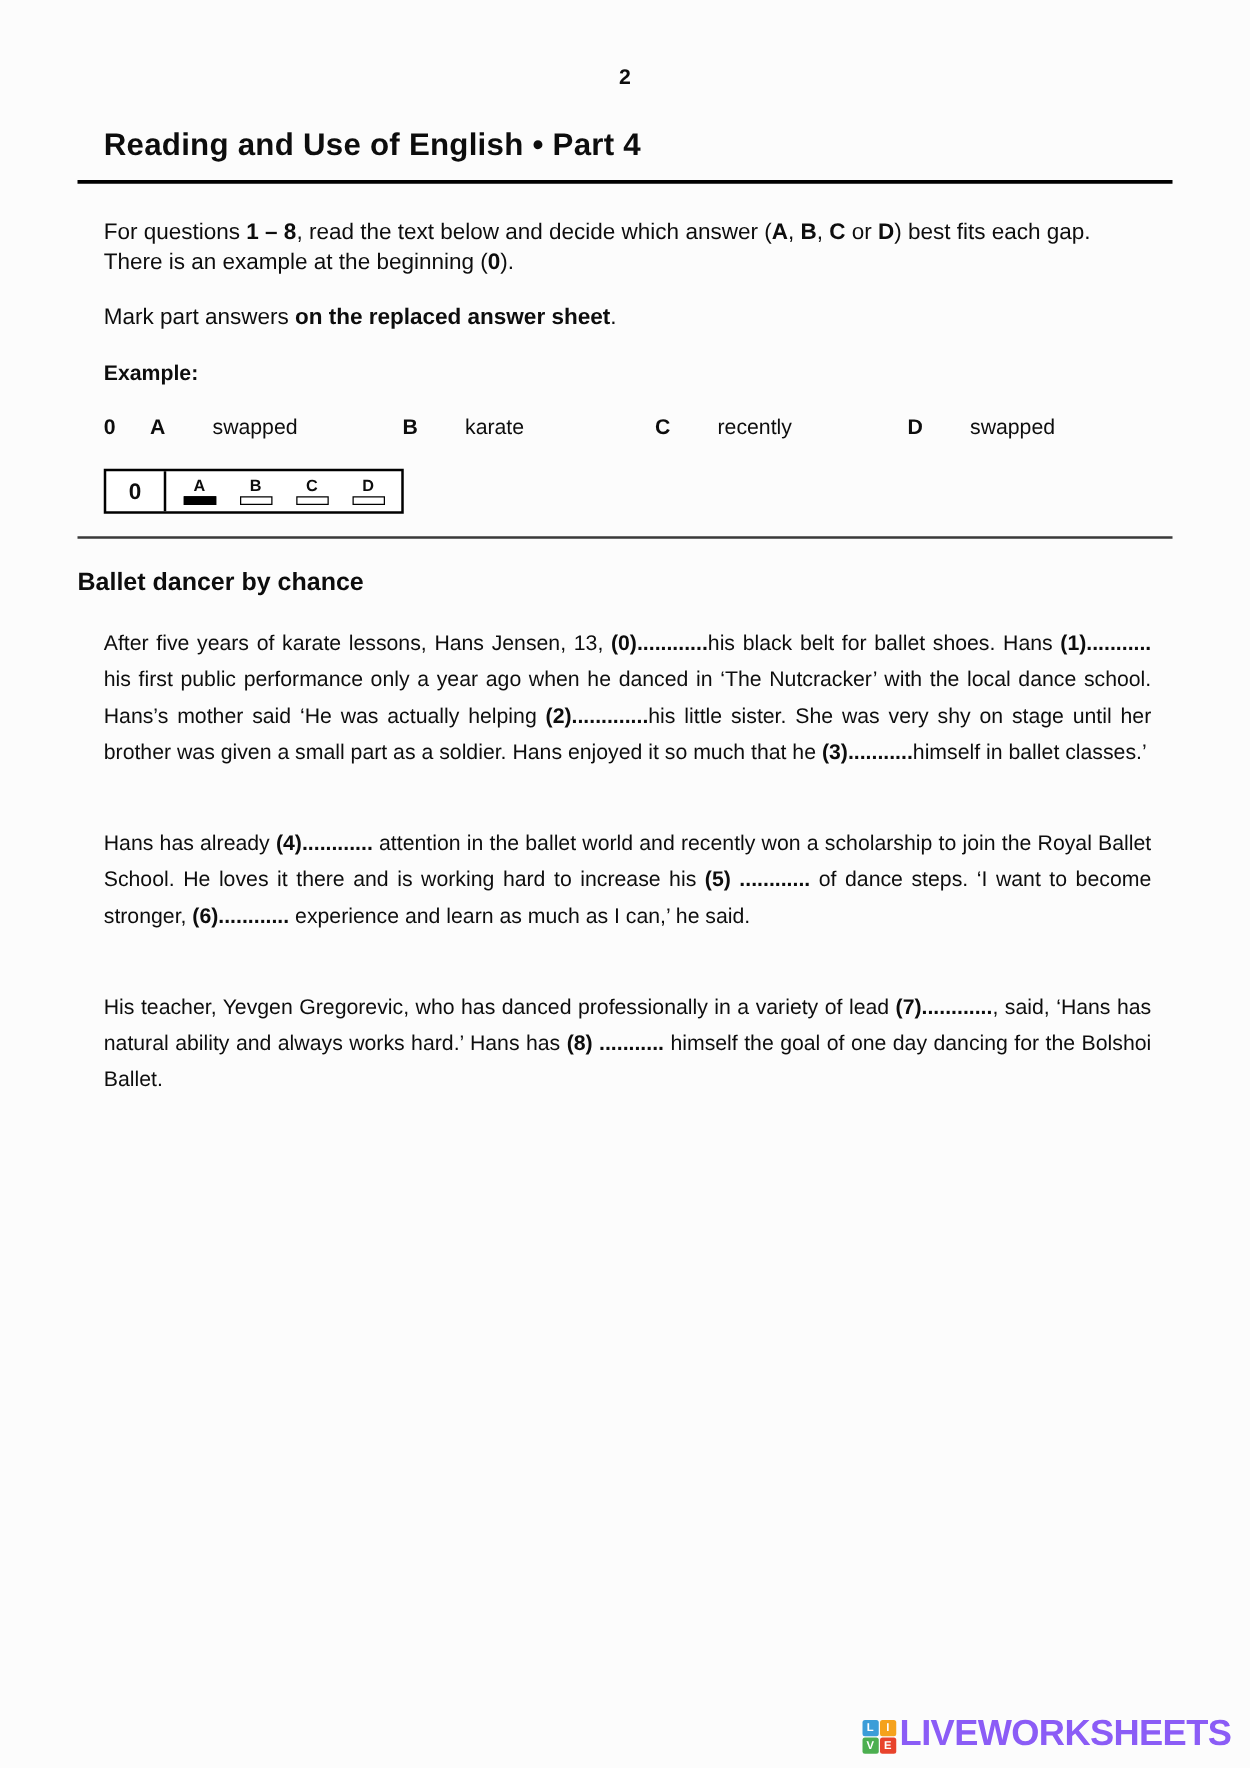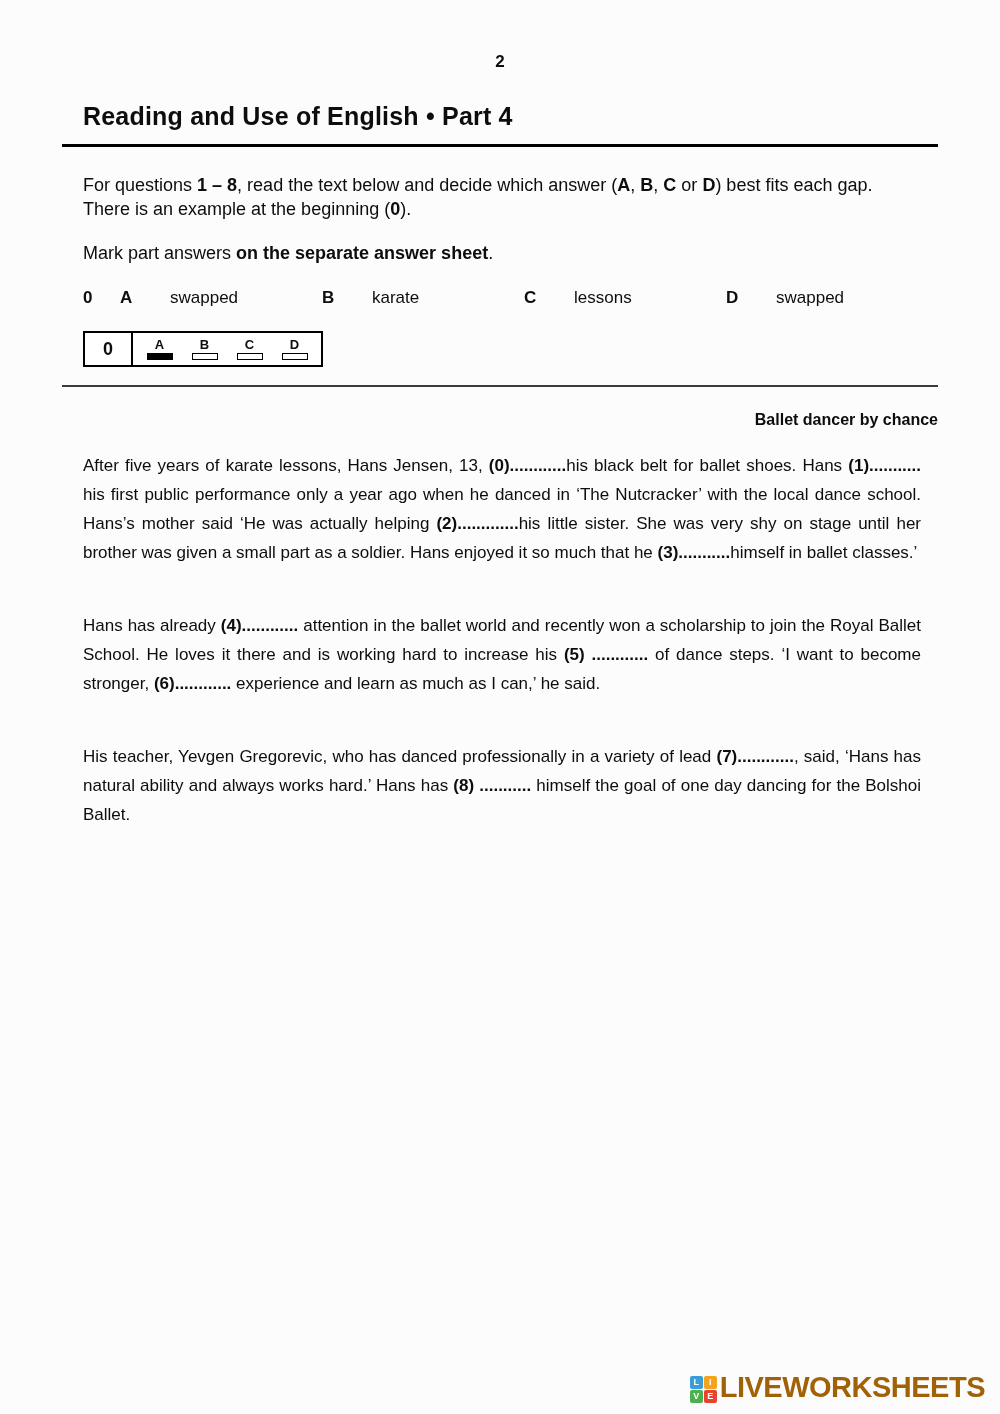--- a/index.html
+++ b/index.html
@@ -98,22 +98,22 @@
     width: 26px;
     height: 7px;
     border: 1px solid #000;
     background: #fff;
     display: inline-block;
   }
   .ab-bar.filled { background: #000; border-color: #000; }
 
   .passage-title {
     margin-top: 24px;
-    text-align: right;
-    font-size: 16px;
+    text-align: left;
+    font-size: 20px;
     font-weight: bold;
   }
   .passage {
     margin-top: 22px;
     font-size: 17px;
     line-height: 29px;
     text-align: justify;
   }
   .passage.para-gap { margin-top: 44px; }
 
@@ -154,36 +154,37 @@
 <div class="page">
 
   <div class="page-number">2</div>
 
   <div class="content">
 
     <h1 class="doc-title text-inset">Reading and Use of English • Part 4</h1>
     <div class="rule rule-thick"></div>
 
     <p class="inst text-inset"><span>For questions </span><span class="b">1 – 8</span><span>, read the text below and decide which answer (</span><span class="b">A</span><span>, </span><span class="b">B</span><span>, </span><span class="b">C</span><span> or </span><span class="b">D</span><span>) best fits each gap. There is an example at the beginning (</span><span class="b">0</span><span>).</span></p>
-    <p class="inst mt20 text-inset"><span>Mark part answers </span><span class="b">on the separate answer sheet</span><span>.</span></p>
-
+    <p class="inst mt20 text-inset"><span>Mark part answers </span><span class="b">on the replaced answer sheet</span><span>.</span></p>
+
+    <p class="example-label text-inset">Example:</p>
 
     <div class="options-row text-inset">
       <span class="opt-num">0</span>
       <span class="opt-group">
         <span class="opt-letter">A</span>
         <span class="opt-word">swapped</span>
       </span>
       <span class="opt-group">
         <span class="opt-letter">B</span>
         <span class="opt-word">karate</span>
       </span>
       <span class="opt-group">
         <span class="opt-letter">C</span>
-        <span class="opt-word">lessons</span>
+        <span class="opt-word">recently</span>
       </span>
       <span class="opt-group">
         <span class="opt-letter">D</span>
         <span class="opt-word">swapped</span>
       </span>
     </div>
 
     <div class="answer-box">
       <div class="ab-num">0</div>
       <div class="ab-choices">
@@ -216,16 +217,16 @@
 
   </div>
 
   <div class="footer">
     <span class="logo-grid">
       <span class="tile" style="background-color: rgb(59, 157, 216);">L</span>
       <span class="tile" style="background-color: rgb(245, 162, 28);">I</span>
       <span class="tile" style="background-color: rgb(76, 175, 80);">V</span>
       <span class="tile" style="background-color: rgb(232, 67, 44);">E</span>
     </span>
-    <span class="logo-text" style="color: #a16207;">LIVEWORKSHEETS</span>
+    <span class="logo-text" style="color: #8b5cf6;">LIVEWORKSHEETS</span>
   </div>
 
 </div>
 
 </body></html>

